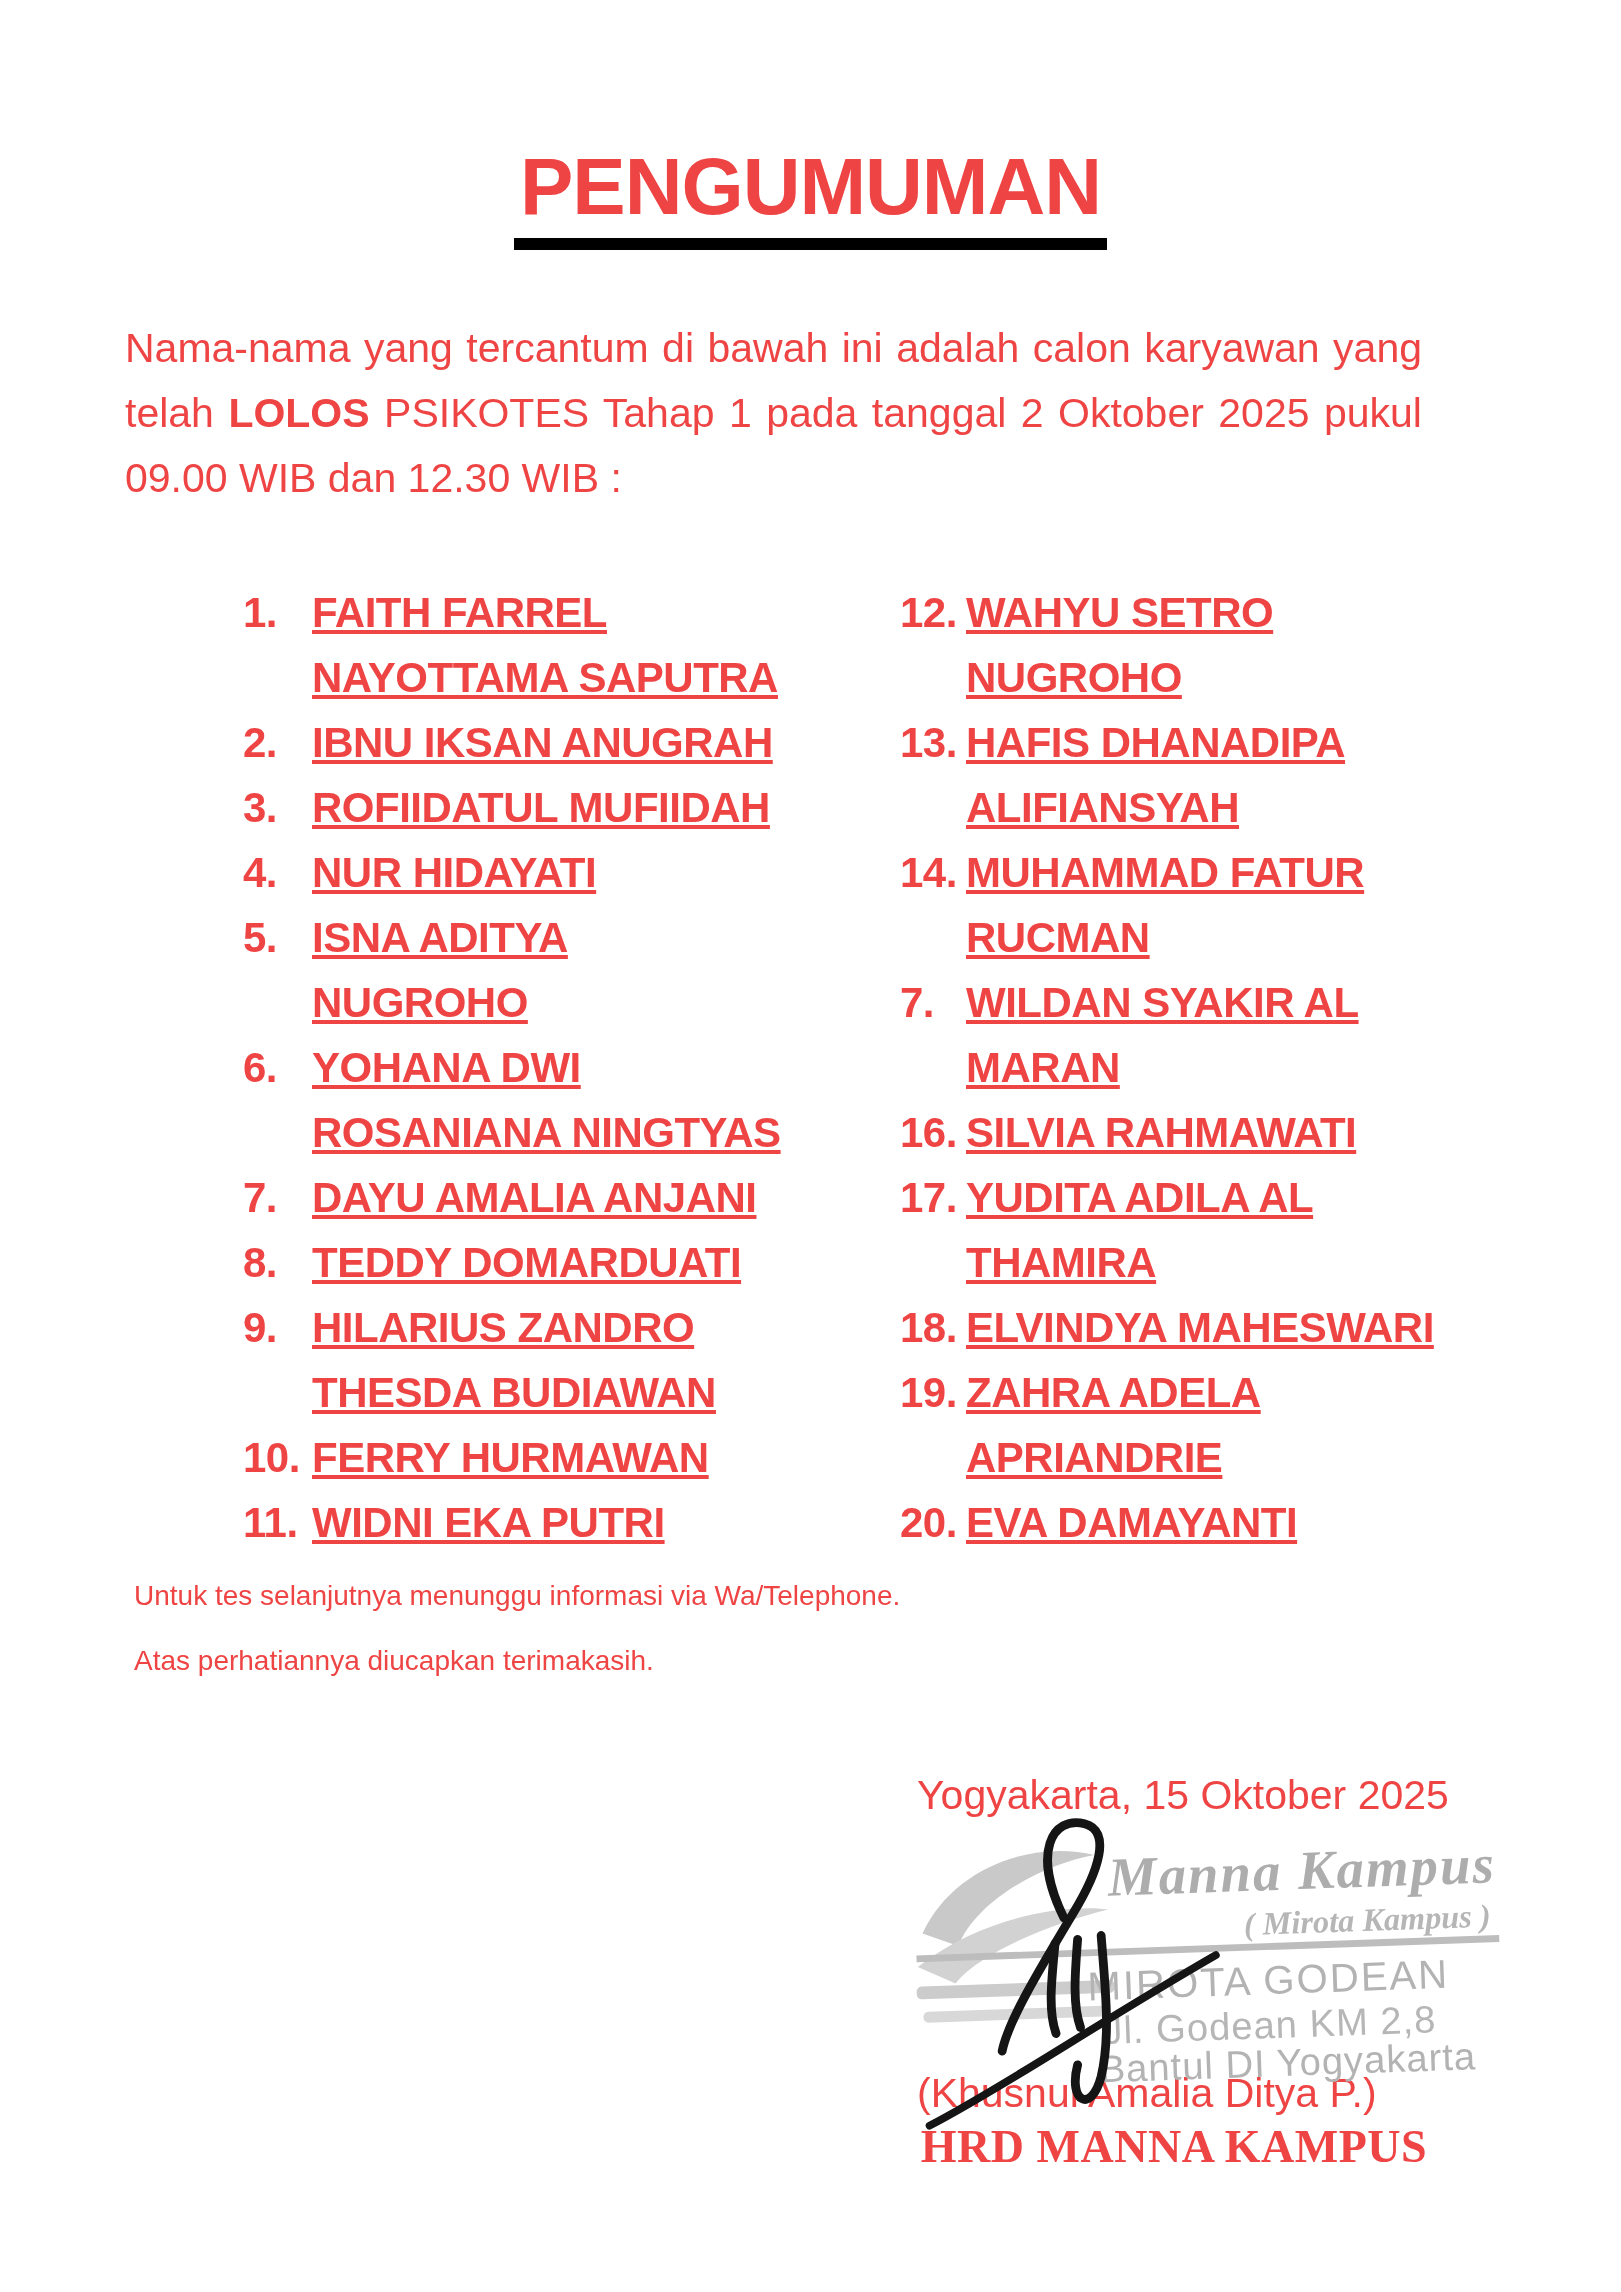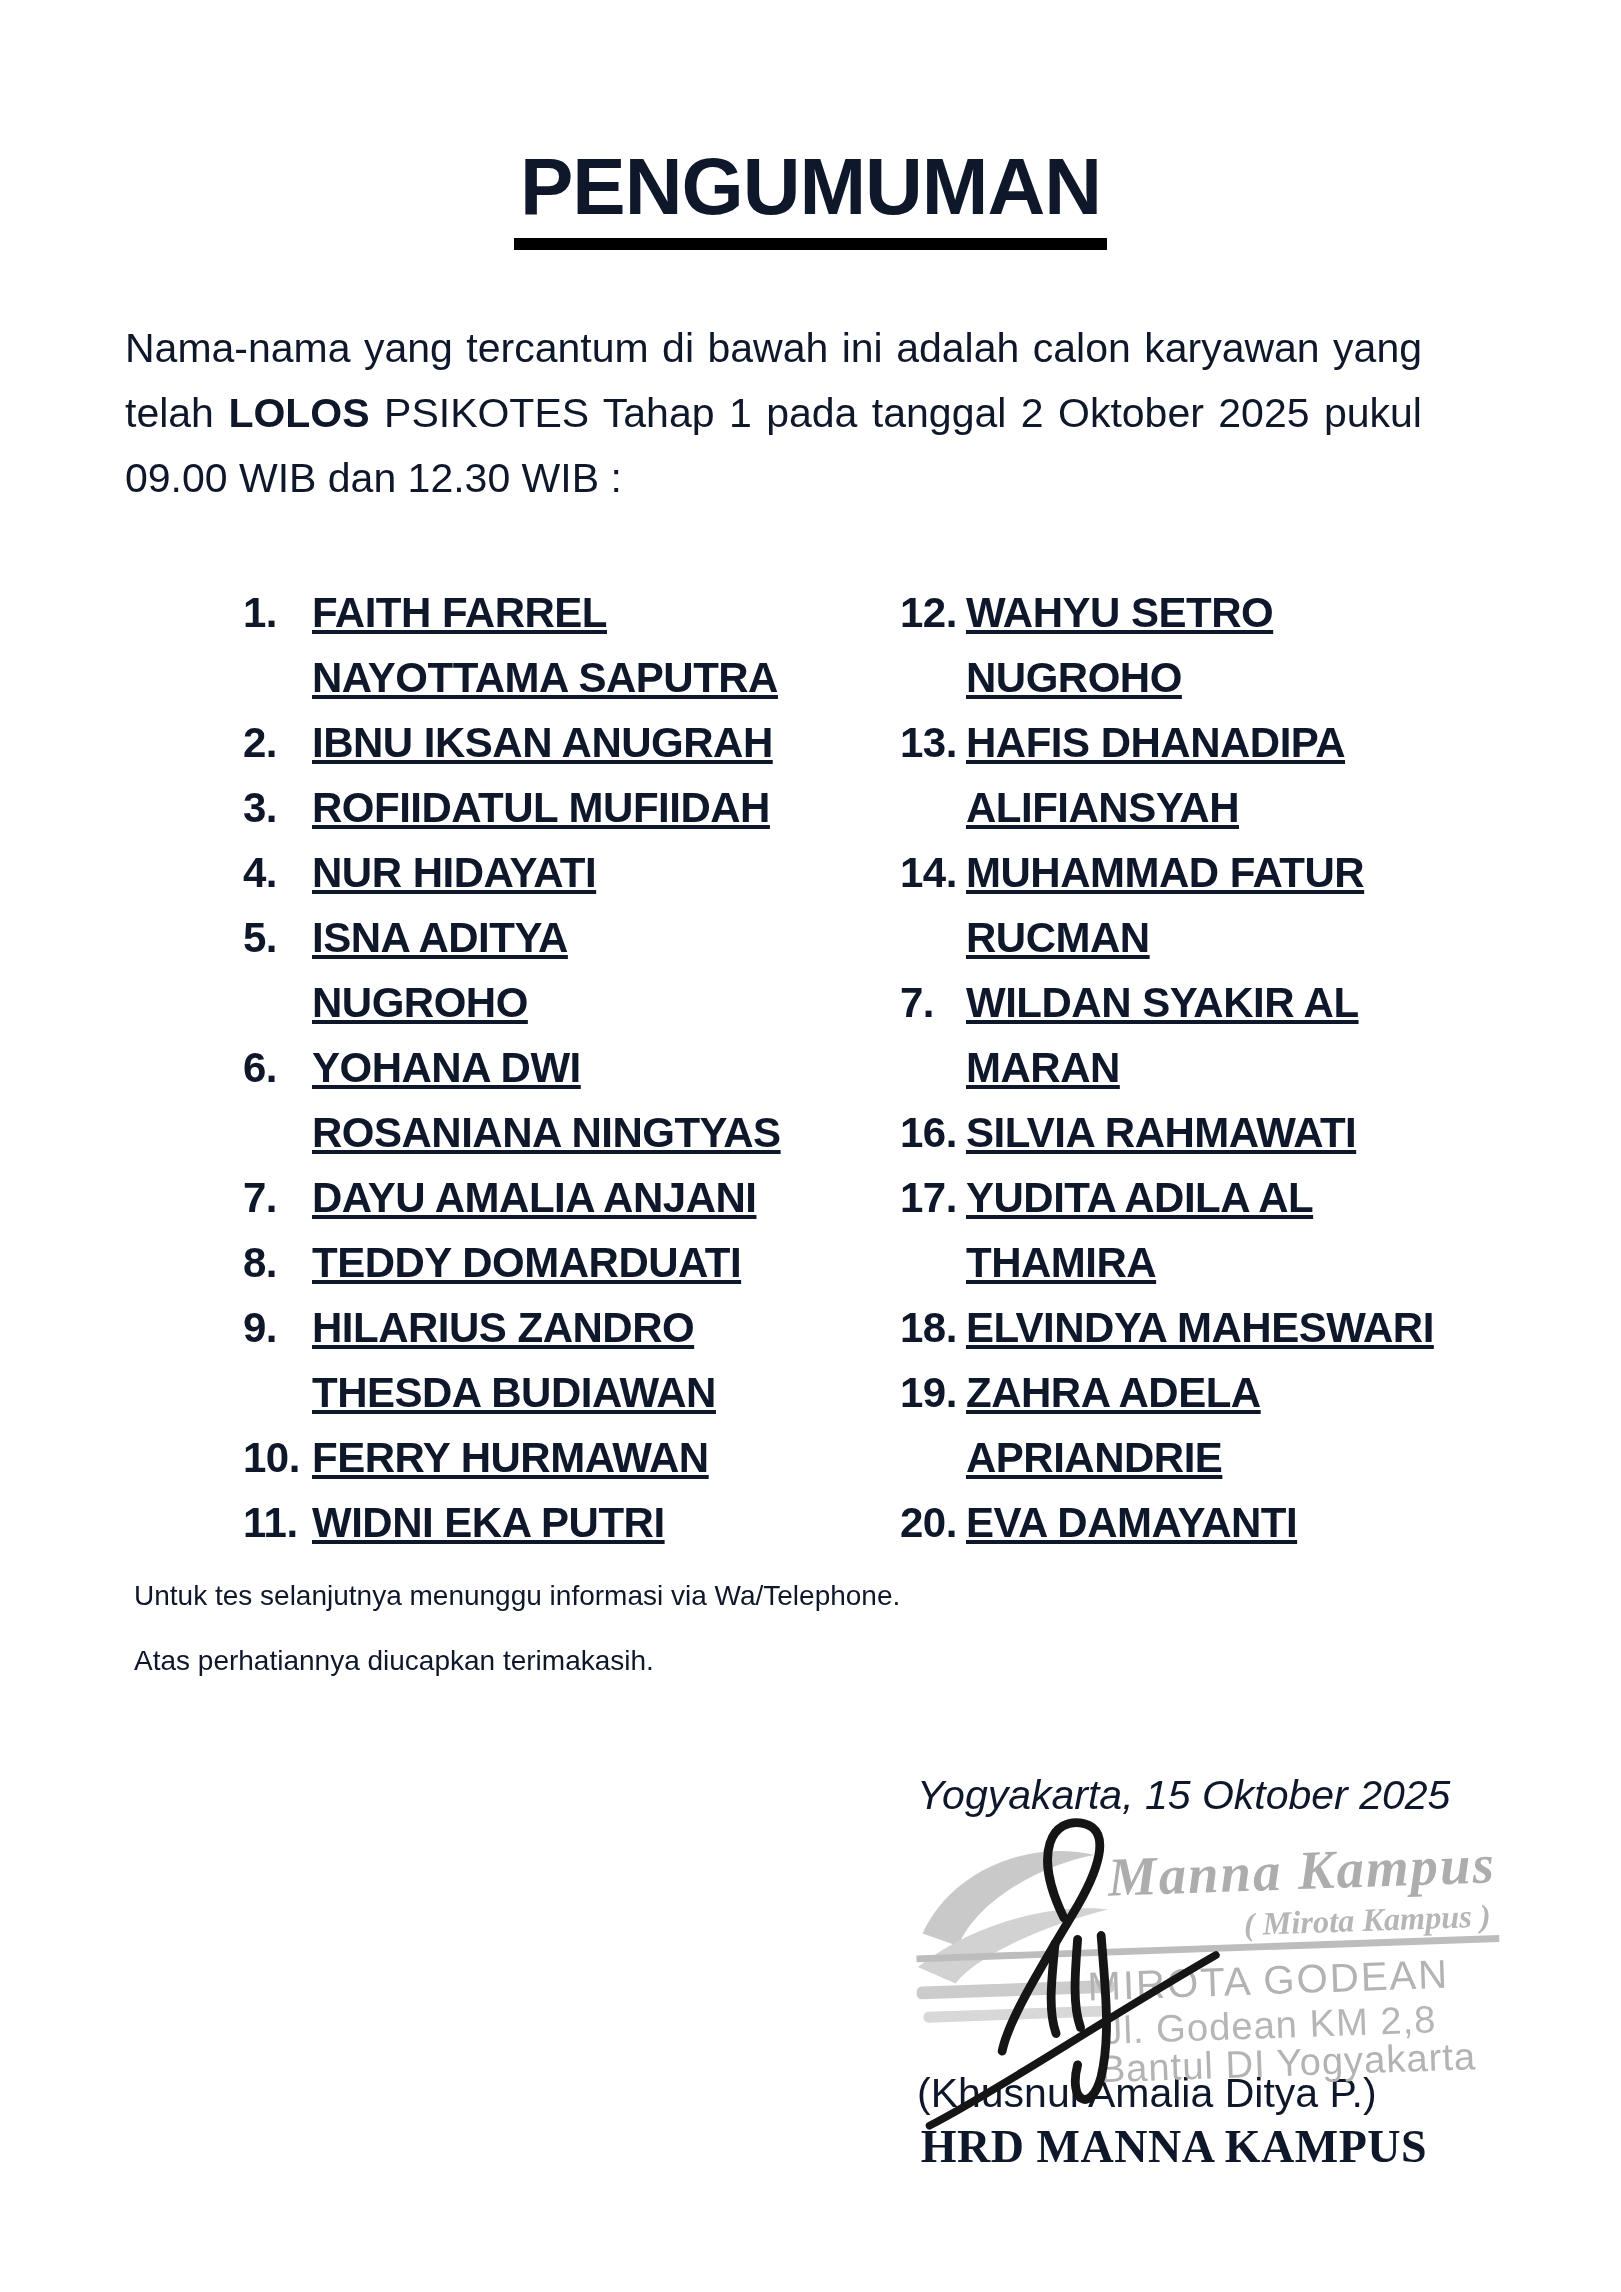--- a/index.html
+++ b/index.html
@@ -1,18 +1,18 @@
 <!DOCTYPE html>
 <html><head>
 <meta charset="utf-8">
 <style>
   html,body { margin:0; padding:0; background:#ffffff; }
   .page {
     position:relative; width:1621px; height:2293px;
-    background:#ffffff; color:#0f172a;
+    background:#ffffff; color:#ef4444;
     font-family:"Liberation Sans", sans-serif;
     overflow:hidden;
   }
   .title-wrap { position:absolute; top:147px; left:0; width:1621px; text-align:center; }
   .title {
     display:inline-block; font-size:80px; font-weight:bold; line-height:1;
     letter-spacing:-1px; border-bottom:12.7px solid #000; padding:0 5.9px 10.8px 5.9px;
   }
   .intro { position:absolute; left:125px; top:316px; width:1297px;
            font-size:41px; line-height:65px; }
@@ -26,21 +26,21 @@
   .li { display:flex; font-weight:bold; font-size:42px; line-height:65px; letter-spacing:-0.5px; }
   .num { width:69px; flex:none; }
   .col-right .num { width:66px; }
   .nm { flex:1;text-decoration:underline; }
   .ln { display:block; }
 
   .closing { position:absolute; left:134px; top:1563px; width:1297px;
              font-size:28px; line-height:65px; }
 
   .signoff { position:absolute; left:917px; top:1766px; width:514px; font-size:41px; }
-  .place-date { line-height:59px; white-space:nowrap; text-align:right;font-style:italic; }
+  .place-date { line-height:59px; white-space:nowrap; text-align:right; }
   .signer-name { margin-top:243px; line-height:51px; text-align:left; white-space:nowrap; }
   .signer-title { margin-top:2px; line-height:51px; text-align:center; white-space:nowrap;
                   font-family:"Liberation Serif", serif; font-weight:bold; font-size:46px;
                   letter-spacing:0.5px; }
 
   .sig-svg { position:absolute; left:863px; top:1808px; width:686px; height:353px; }
   .stamp-script { font-family:"Liberation Serif", serif; font-style:italic; font-weight:bold; }
   .stamp-sans   { font-family:"Liberation Sans", sans-serif; }
 </style>
 </head>

